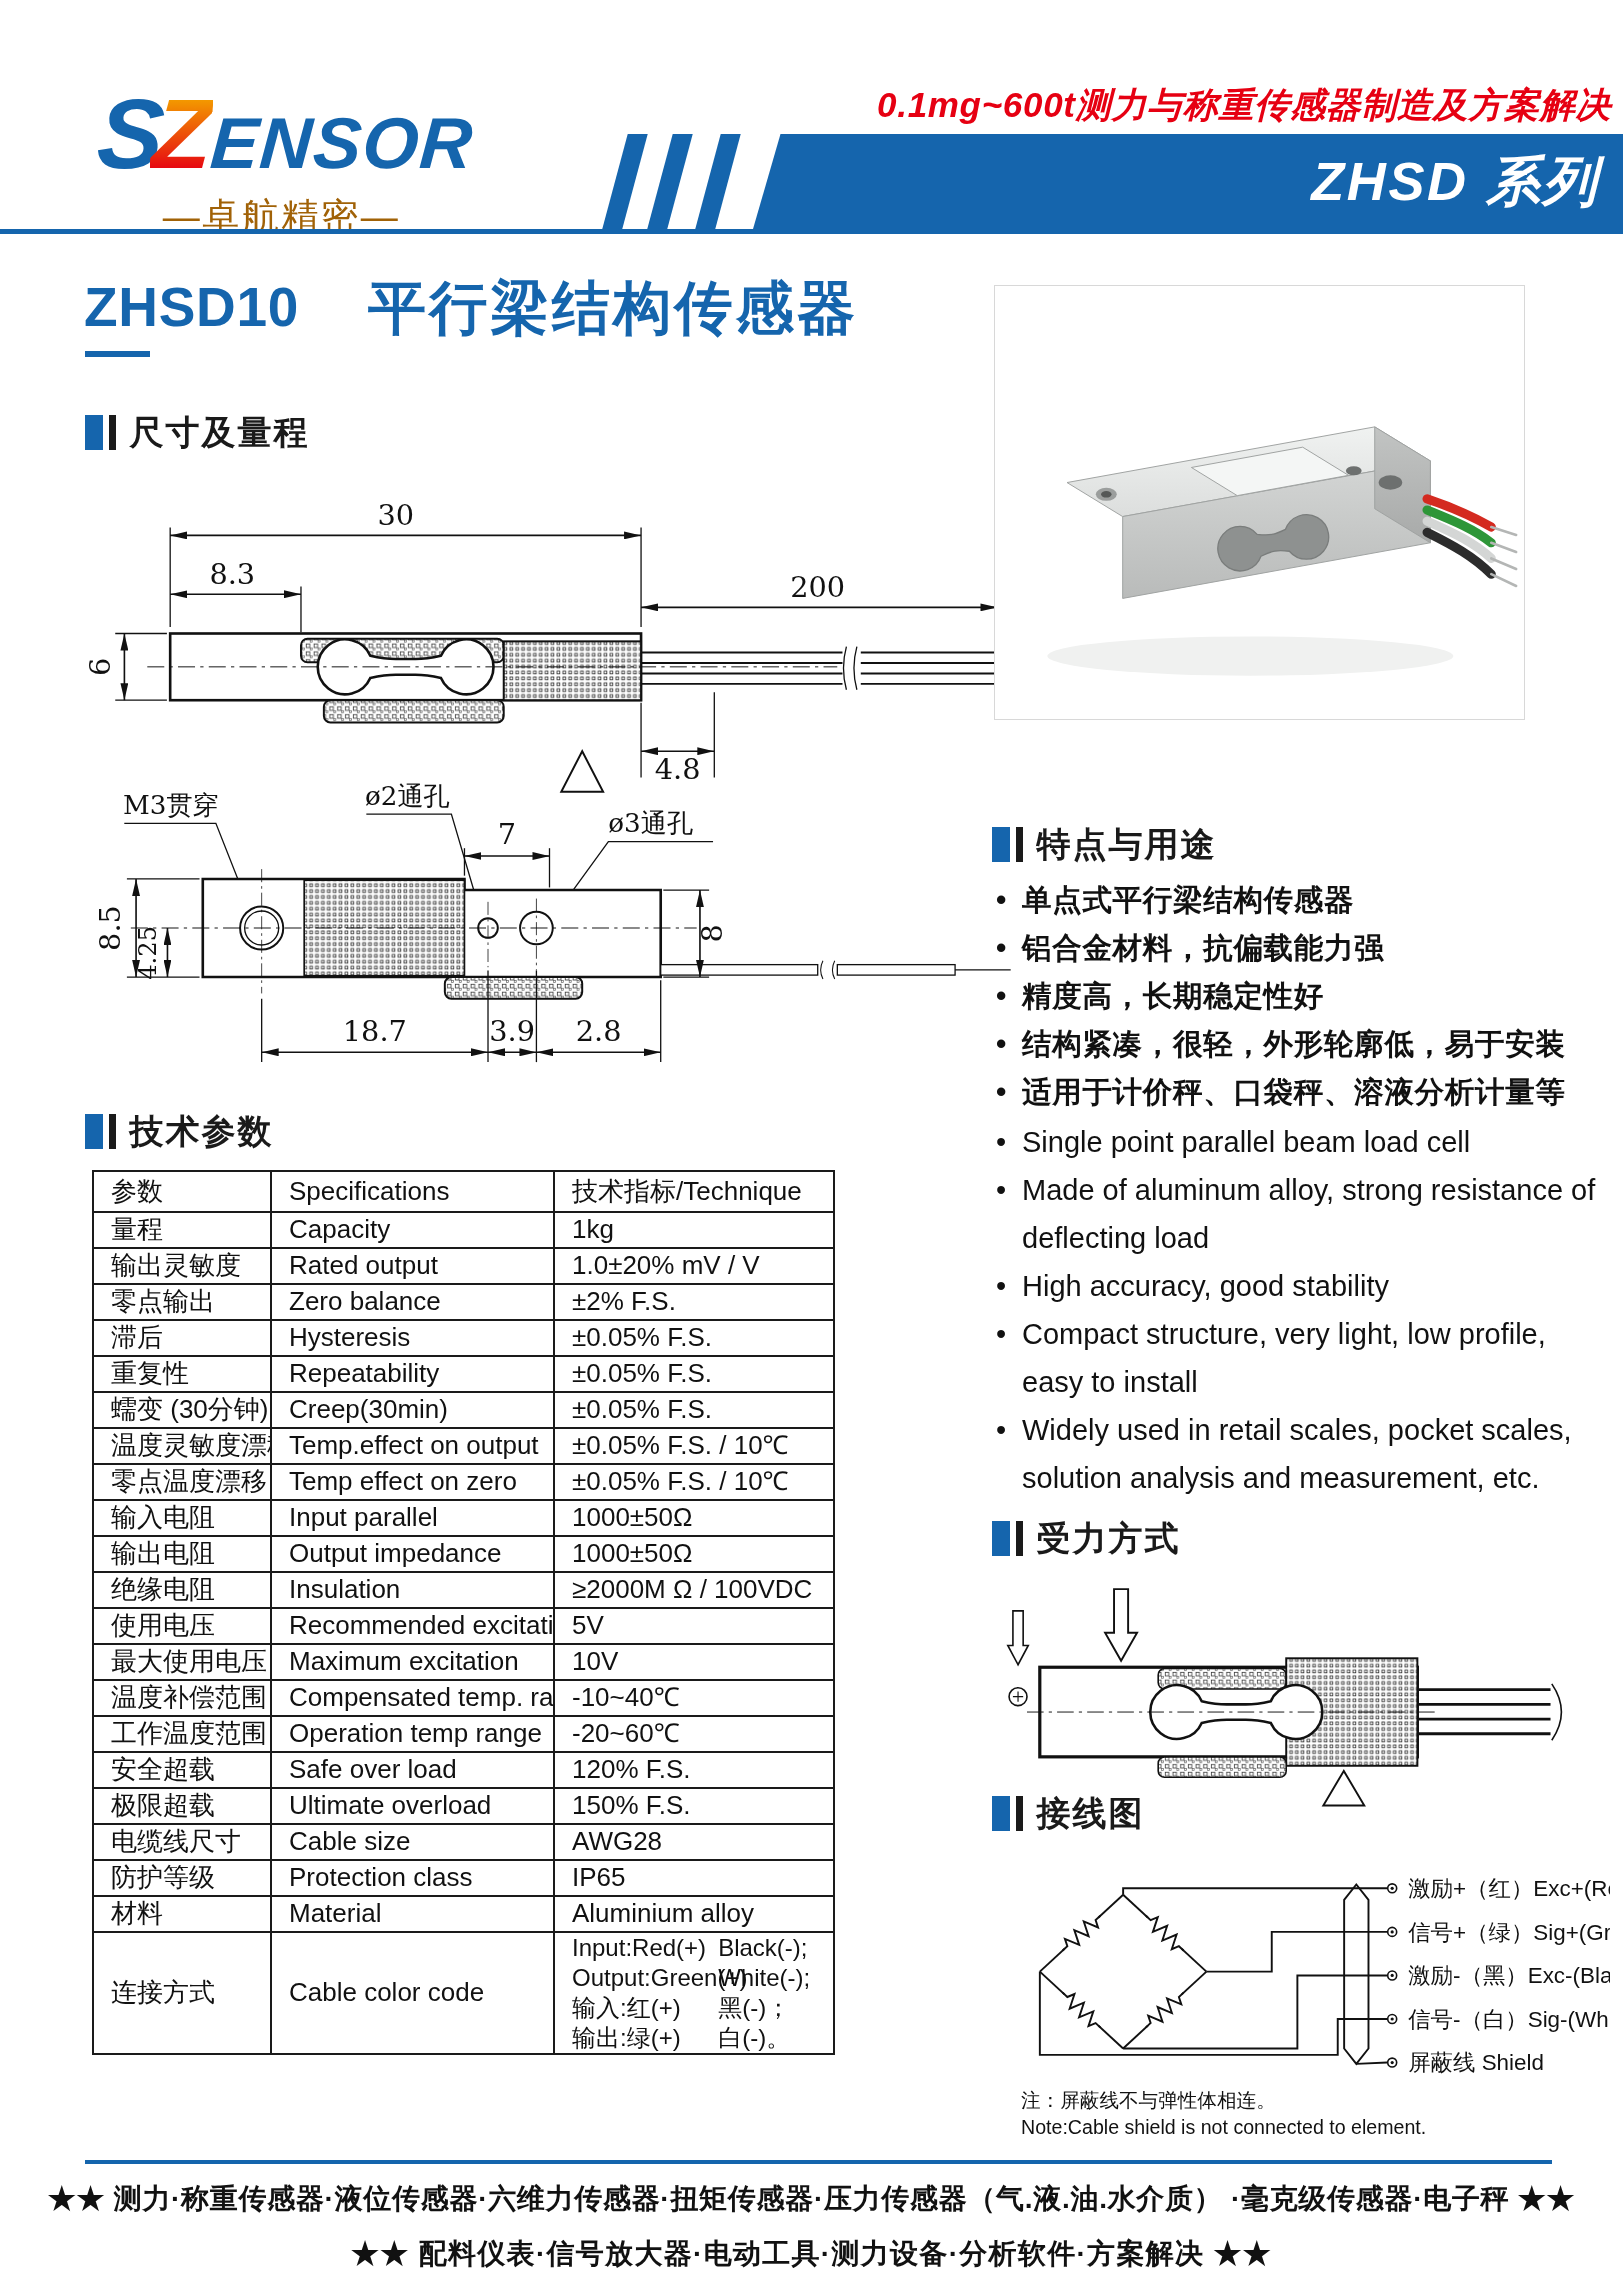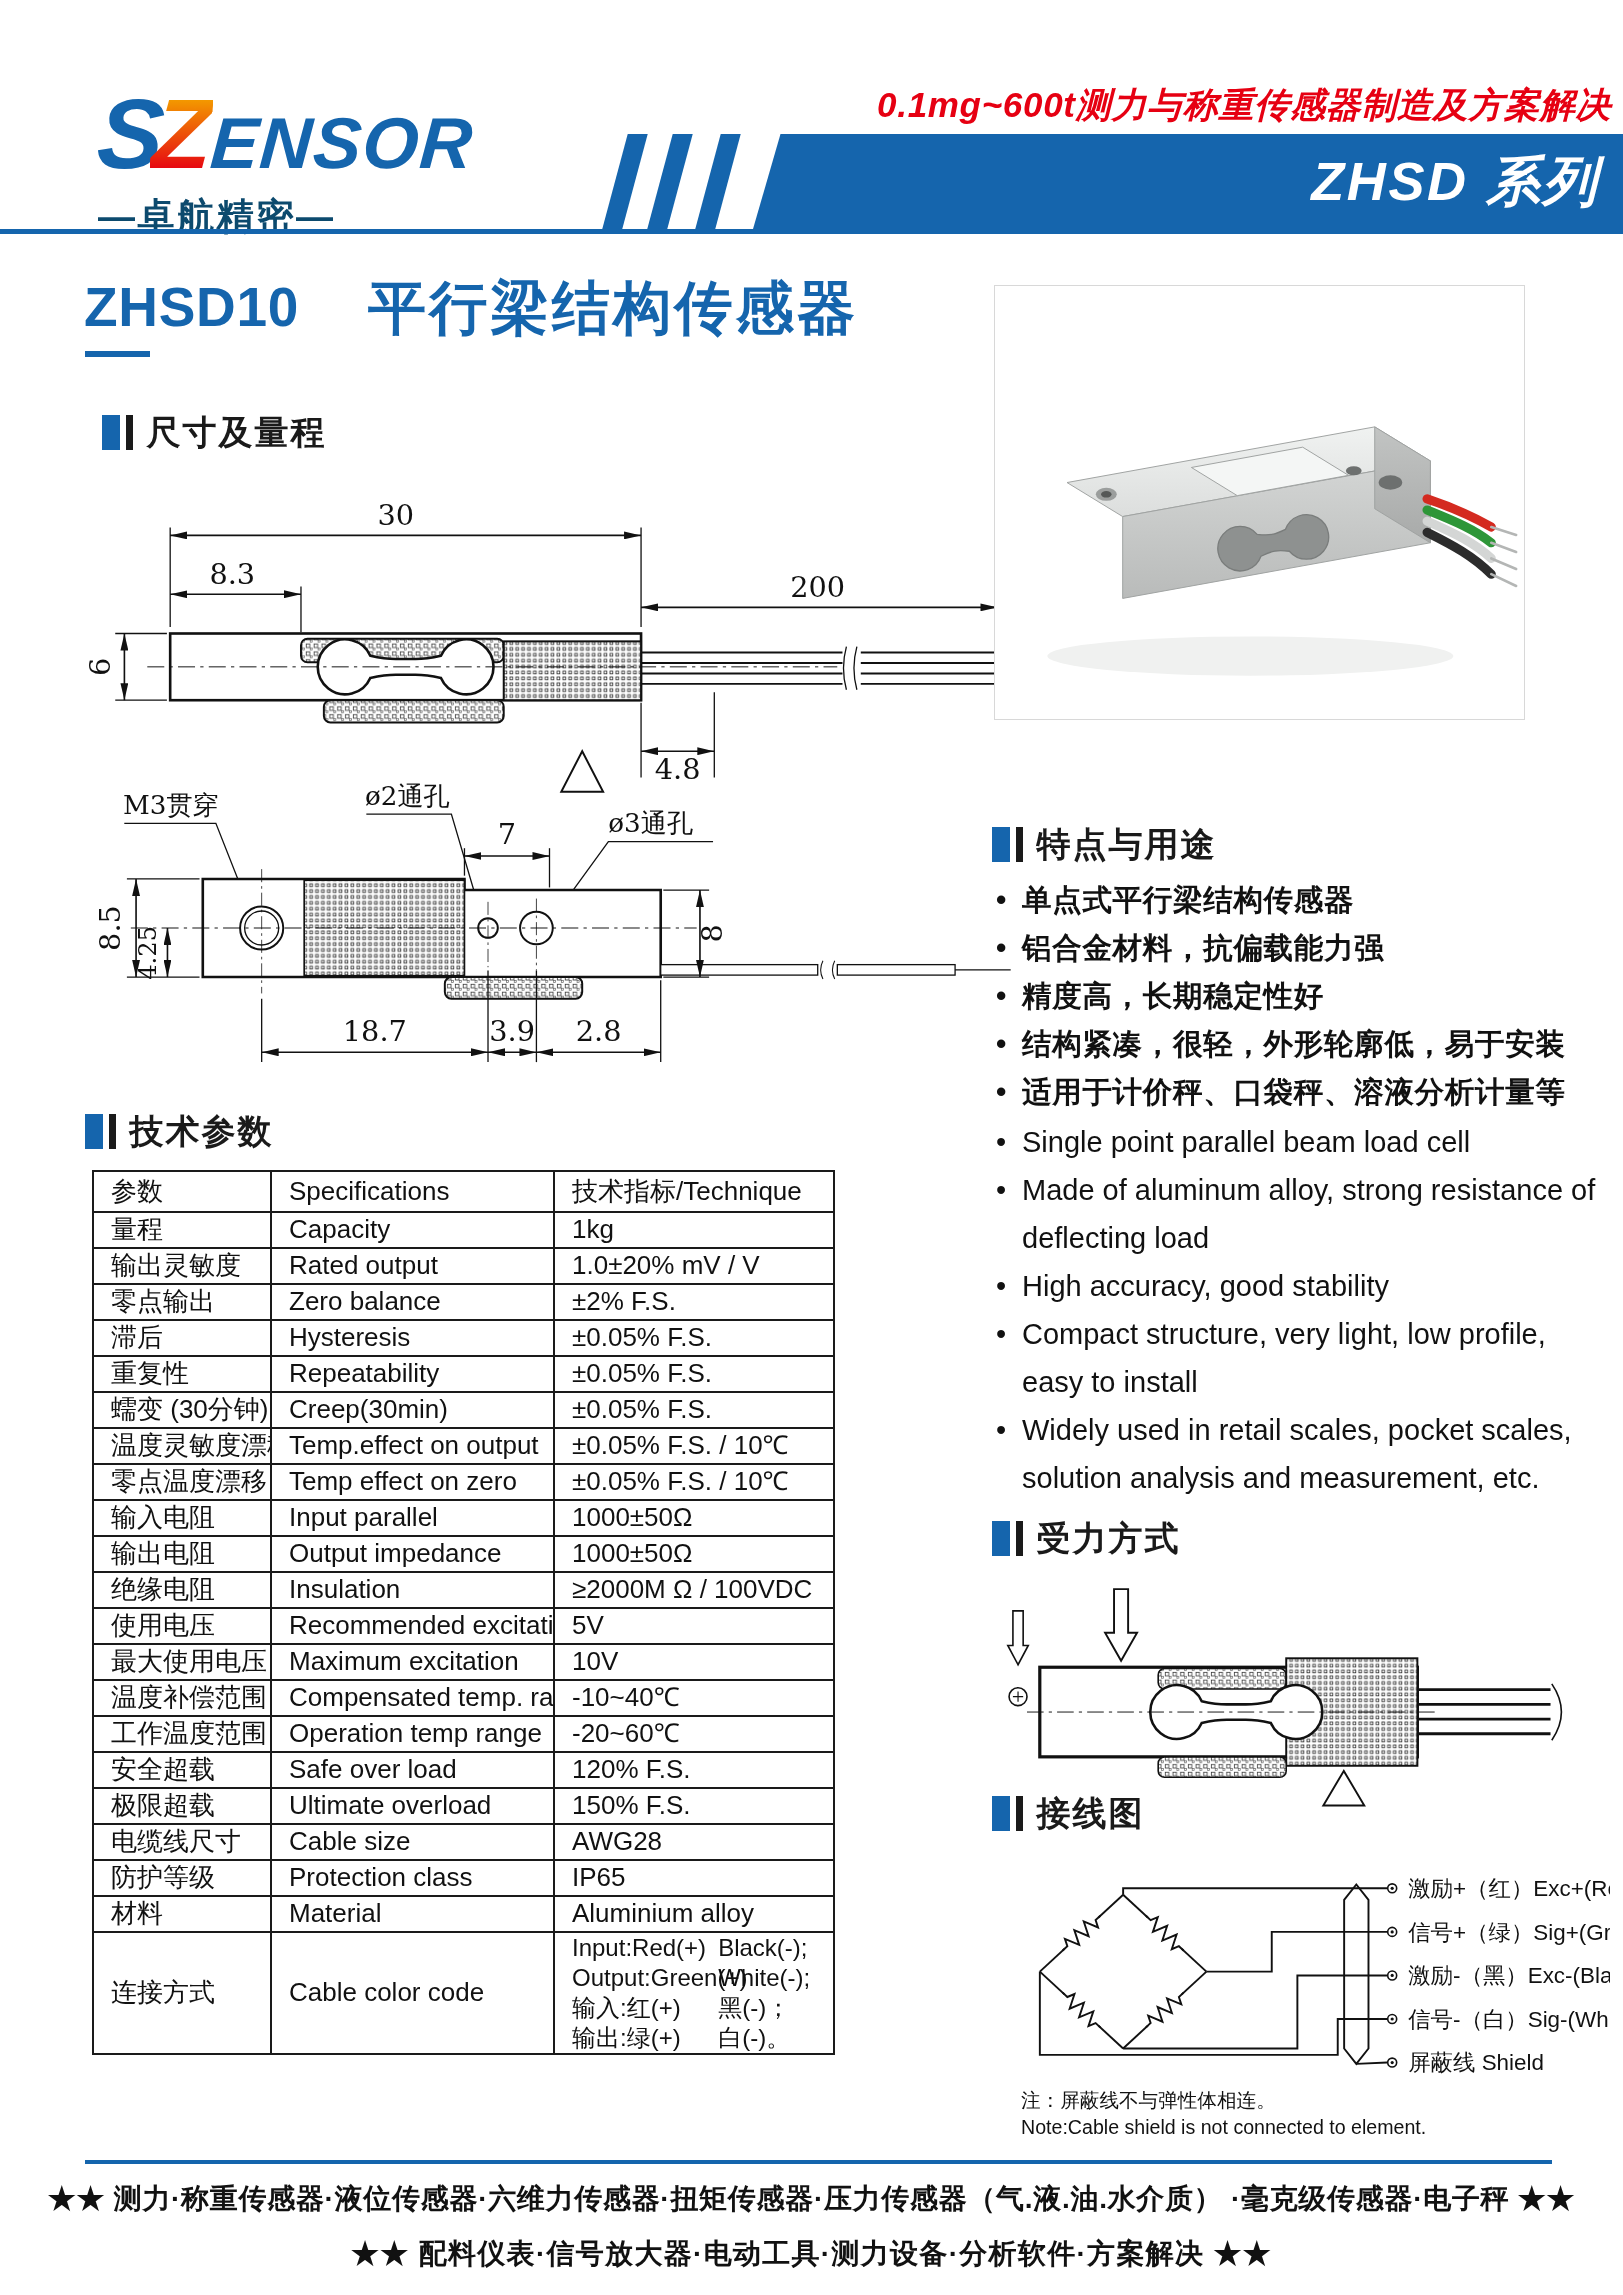--- a/index.html
+++ b/index.html
@@ -6,21 +6,21 @@
   *{margin:0;padding:0;box-sizing:border-box;}
   body{background:#888;font-family:"Liberation Sans",sans-serif;}
   #page{position:relative;width:1623px;height:2295px;background:#fff;overflow:hidden;margin:0 auto;color:var(--ink);}
 
   
   .logo{position:absolute;left:98px;top:84px;}
   .logo-word{font-weight:900;font-style:italic;letter-spacing:-1.3px;transform:skewX(-4deg);line-height:1;}
   .ls{font-size:99px;color:var(--blue);}
   .lz{font-size:99px;margin-left:-10.5px;color:#e8470f;background:linear-gradient(180deg,#f39800 20%,#e60012 85%);-webkit-background-clip:text;background-clip:text;-webkit-text-fill-color:transparent;}
   .lrest{font-size:72px;color:var(--blue);letter-spacing:1.3px;}
-  .logo-sub{margin-top:9.2px;font-size:37px;font-weight:700;color:#0c4a6e;letter-spacing:2.6px;width:367px;}
+  .logo-sub{margin-top:9.2px;text-align:center;font-size:37px;font-weight:400;color:#a16207;letter-spacing:2.6px;width:367px;}
   .slogan{position:absolute;top:82px;right:11.8px;font-size:35px;font-weight:800;font-style:italic;color:var(--red);letter-spacing:0.7px;}
   .banner{position:absolute;left:753px;right:0;top:134px;height:95px;background:var(--blue);clip-path:polygon(27.5px 0,100% 0,100% 100%,0 100%);}
   .series{position:absolute;right:23.6px;top:0;height:95px;line-height:95px;font-size:54px;font-weight:800;font-style:italic;color:#fff;letter-spacing:2.6px;white-space:nowrap;}
   .stripe{position:absolute;top:134px;width:20px;height:95px;background:var(--blue);transform:skewX(-15deg);}
   .s1{left:615px;}.s2{left:660px;}.s3{left:708px;}
   .topline{position:absolute;left:0;top:229px;width:1623px;height:5.2px;background:var(--blue);}
 
   
   .title-model{position:absolute;left:84px;top:275px;font-size:55px;font-weight:800;color:var(--blue);letter-spacing:0.7px;}
   .title-name{position:absolute;left:368px;top:270px;font-size:58px;font-weight:800;color:var(--blue);letter-spacing:3.3px;}
@@ -100,21 +100,21 @@
   <div class="stripe s3"></div>
   <div class="banner">
     <div class="series">ZHSD 系列</div>
   </div>
   <div class="topline"></div>
 
   <div class="title-model">ZHSD10</div>
   <div class="title-name">平行梁结构传感器</div>
   <div class="title-dash"></div>
 
-  <div class="sec-head" style="left:102px;top:414px;">
+  <div class="sec-head" style="left:85px;top:414px;">
     <div class="bluebox"></div>
     <div class="blackbar"></div>
     <div class="txt">尺寸及量程</div>
   </div>
   <div class="sec-head" style="left:992px;top:826px;">
     <div class="bluebox"></div>
     <div class="blackbar"></div>
     <div class="txt">特点与用途</div>
   </div>
   <div class="sec-head" style="left:85px;top:1113px;align-items:center;">

